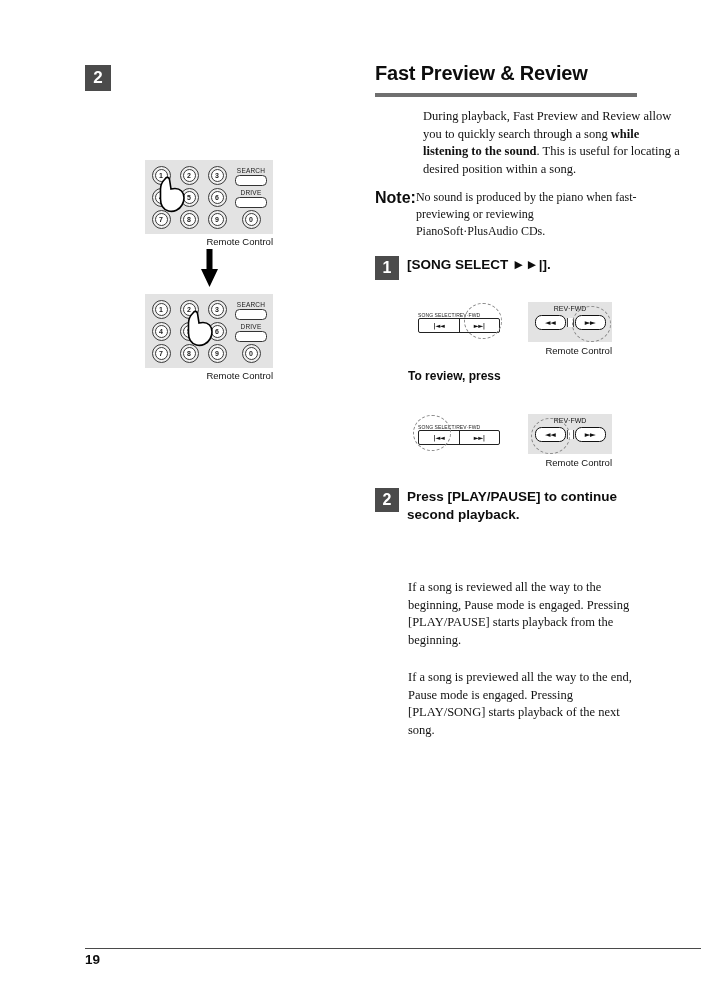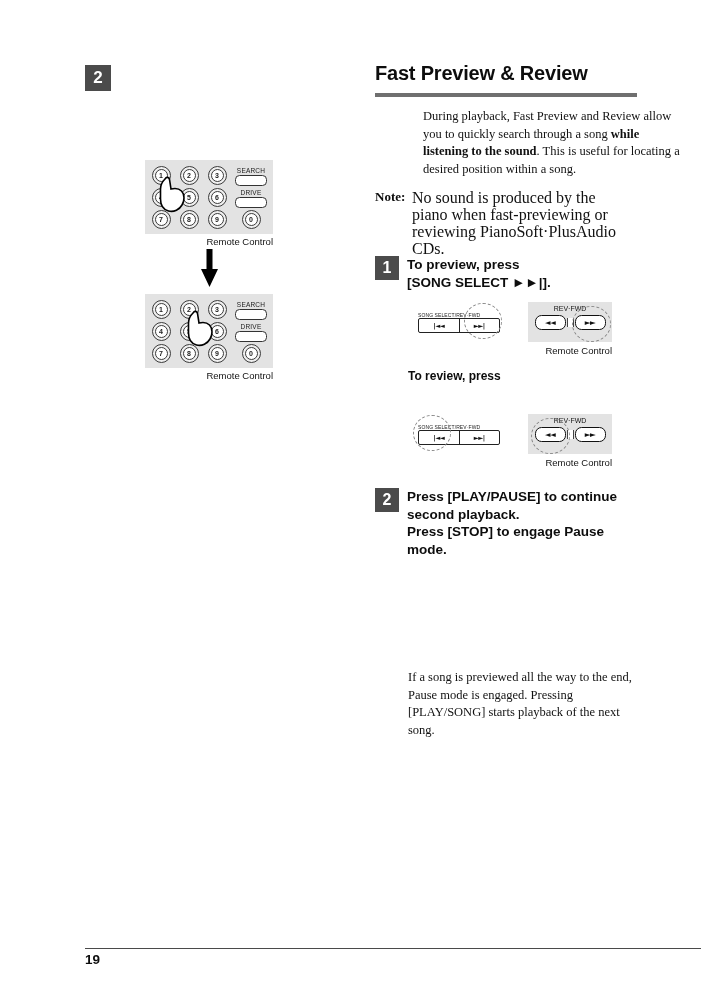--- a/index.html
+++ b/index.html
@@ -55,22 +55,22 @@
   .hand2{left:40px;top:16px;}
   .fig-caption{
     text-align:right;font-size:9.5px;color:#111;margin-top:2px;
     font-family:"Liberation Sans","DejaVu Sans",sans-serif;
   }
   .down-arrow{position:absolute;left:116px;}
   
   .doc-title{font-size:20px;font-weight:bold;letter-spacing:-.2px;}
   .title-rule{width:262px;height:4px;background:#6f6f6f;}
   .note-row{display:flex;}
-  .note-label{flex:0 0 37px;font-weight:bold;font-size:13px;font-family:Liberation Serif, serif;}
-  .note-text{font-family:"Liberation Serif","DejaVu Serif",serif;font-size:16px;line-height:17px;width:222px;color:#111;}
+  .note-label{flex:0 0 37px;font-weight:bold;font-size:16px;}
+  .note-text{font-family:"Liberation Serif","DejaVu Serif",serif;font-size:12px;line-height:17px;width:222px;color:#111;}
   .sub-heading{font-weight:bold;font-size:12px;line-height:17.5px;}
   
   .fig-row{position:absolute;height:58px;width:264px;}
   .panel-fig{position:absolute;left:43px;top:10px;width:84px;}
   .panel-lbl{font-size:5px;line-height:6px;color:#222;letter-spacing:.1px;white-space:nowrap;}
   .panel-bar{display:flex;width:82px;height:15px;border:1.2px solid #222;border-radius:2px;background:#fff;box-sizing:border-box;}
   .panel-btn{flex:1;display:flex;align-items:center;justify-content:center;border-right:1.2px solid #222;}
   .panel-btn:last-child{border-right:none;}
   .sym{font-family:"DejaVu Sans",sans-serif;font-size:6.5px;font-weight:bold;color:#111;letter-spacing:-.5px;}
   .rf-fig{position:absolute;left:153px;top:0;}
@@ -213,21 +213,20 @@
     <p class="serif abs" style="left:0;top:46px;width:264px;margin-left:48px;"><span>During playback, Fast Preview and Review allow you to quickly search through a song </span><b>while listening to the sound</b><span>. This is useful for locating a desired position within a song.</span></p>
 
     <div class="note-row abs" style="left:0;top:127px;">
       <div class="note-label">Note:</div>
       <div class="note-text">No sound is produced by the piano when fast-previewing or reviewing PianoSoft·PlusAudio CDs.</div>
     </div>
 
     <div class="step-row" style="left:0;top:194px;">
       <div class="step-num sm">1</div>
       <div class="step-heading" style="width:225px;">
-        <div>To preview, press</div>
         <div>[SONG SELECT ►►|].</div>
       </div>
     </div>
 
     <div class="fig-row" style="left:0;top:240px;">
       <div class="panel-fig">
         <div class="panel-lbl">SONG SELECT/REV·FWD</div>
         <div class="panel-bar">
           <div class="panel-btn">
               <span class="sym">|◄◄</span>
@@ -288,22 +287,22 @@
           <div class="dash-circle dc-rf-left"></div>
         </div>
         <div class="fig-caption rf-cap">Remote Control</div>
       </div>
     </div>
 
     <div class="step-row" style="left:0;top:426px;">
       <div class="step-num sm">2</div>
       <div class="step-heading" style="width:226px;">
         <div>Press [PLAY/PAUSE] to continue second playback.</div>
-        <div>Press [STOP] to engage Pause mode.</div>
-      </div>
-    </div>
-
+      </div>
+    </div>
+
+    <p class="serif abs" style="left:33px;top:517px;width:234px;">If a song is reviewed all the way to the beginning, Pause mode is engaged. Pressing [PLAY/PAUSE] starts playback from the beginning.</p>
     <p class="serif abs" style="left:33px;top:607px;width:234px;">If a song is previewed all the way to the end, Pause mode is engaged. Pressing [PLAY/SONG] starts playback of the next song.</p>
   </div>
 
   <div class="footer-rule"></div>
   <div class="page-num">19</div>
 </div>
 
 </body></html>

